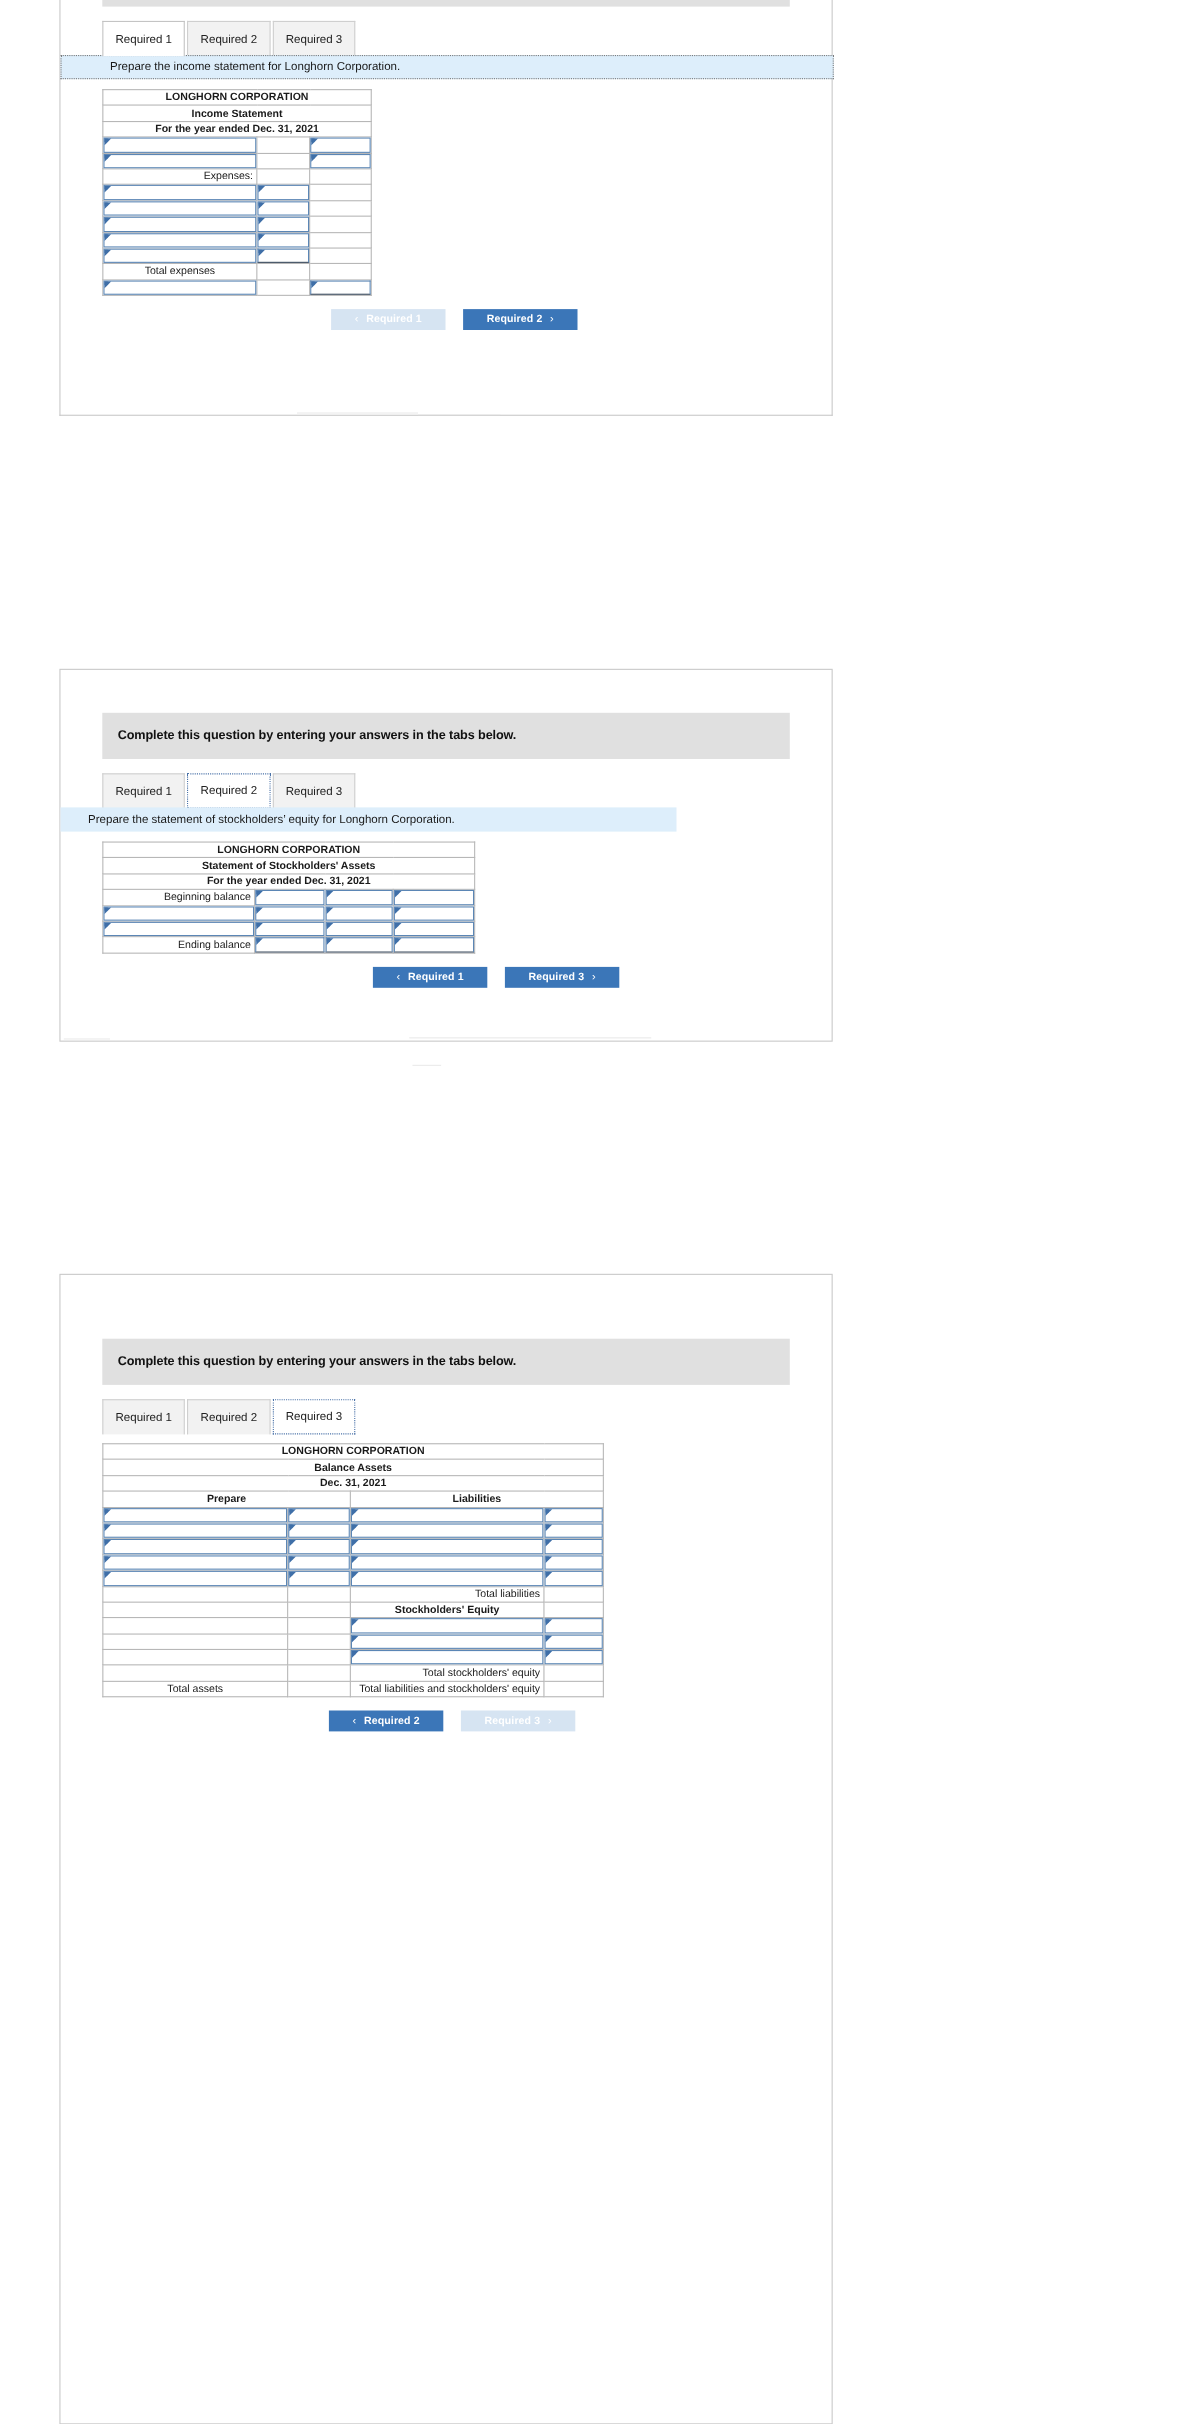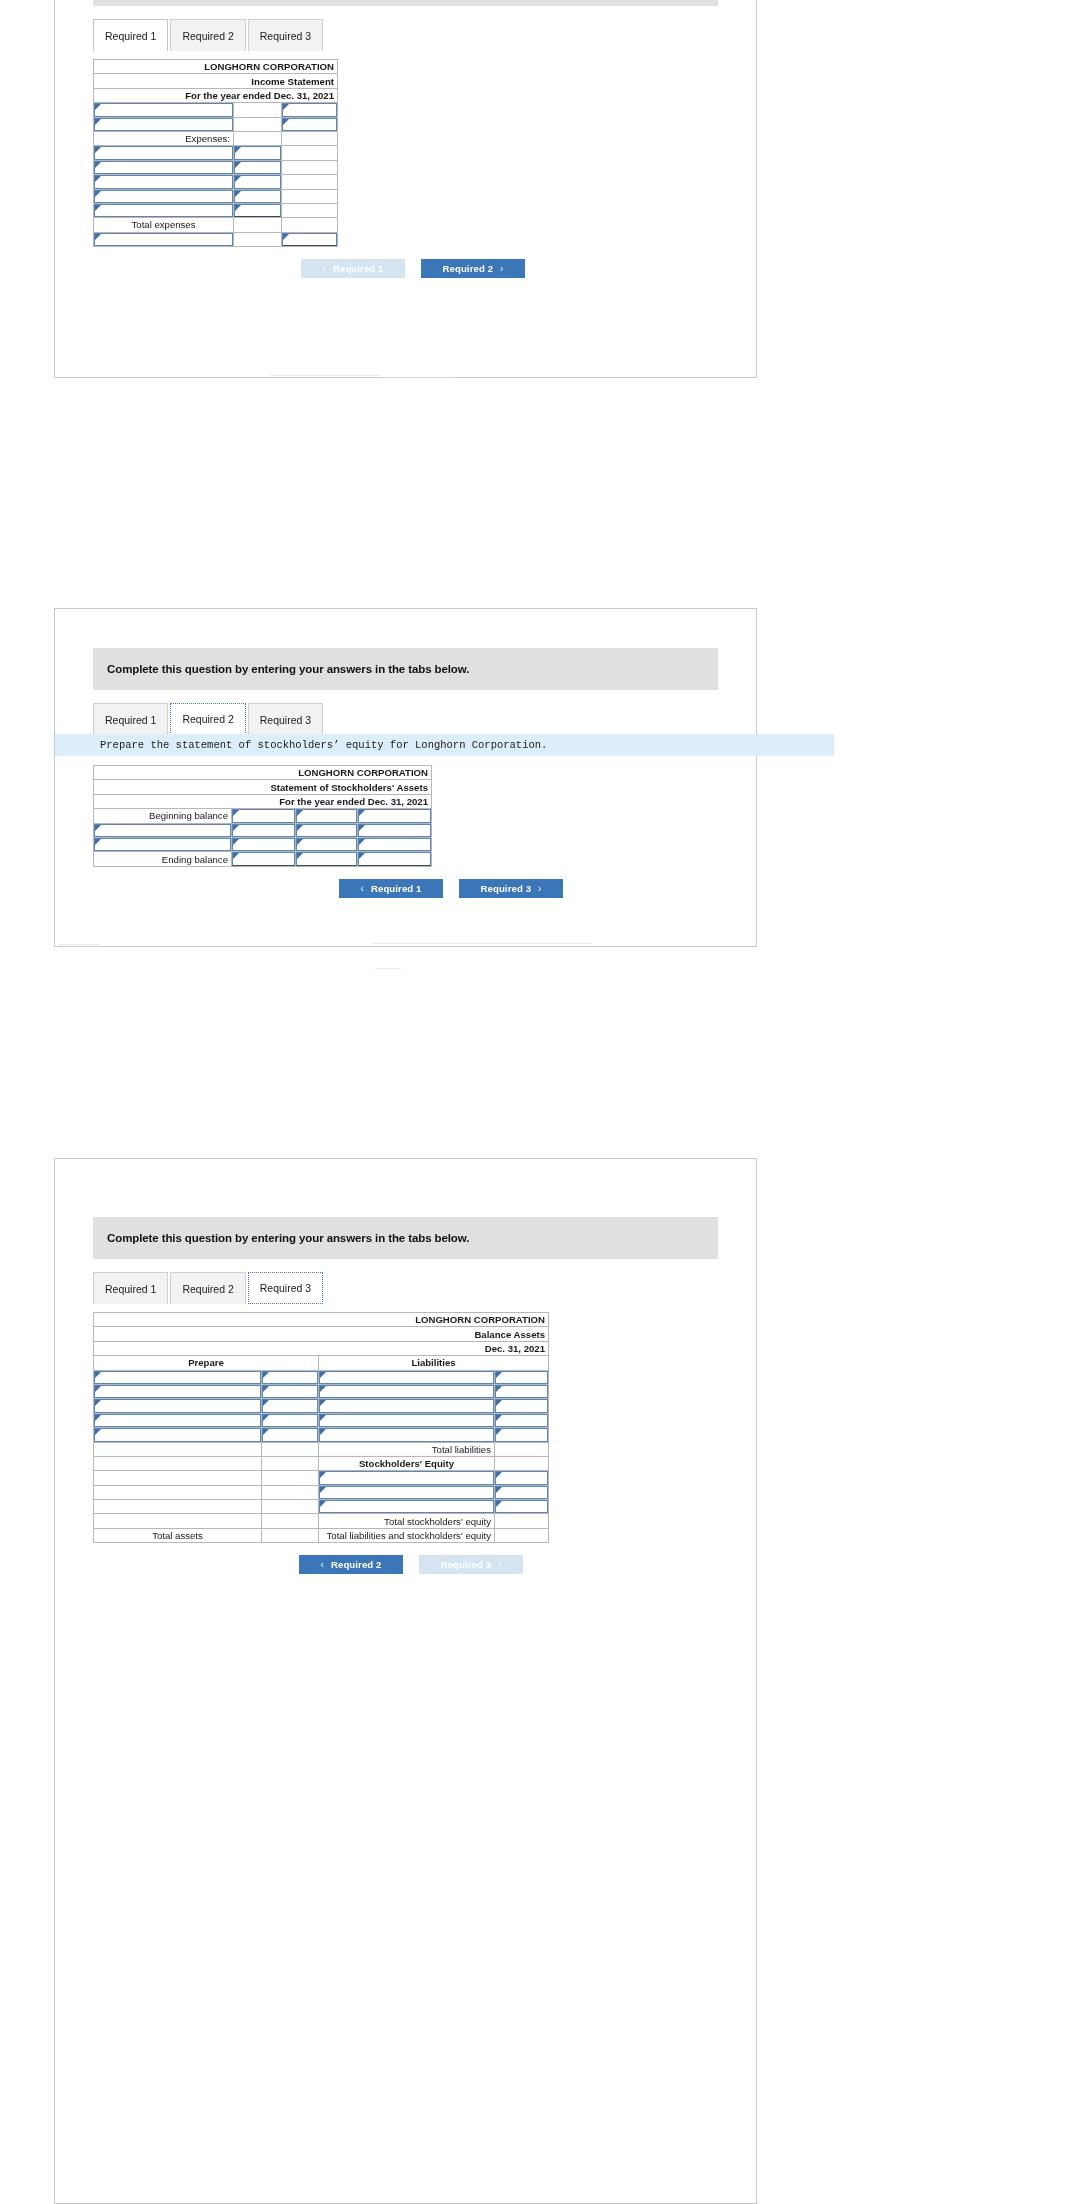--- a/index.html
+++ b/index.html
@@ -98,21 +98,21 @@
     border: 1px solid #b7b7b7;
     height: 14.4px;
     padding: 0 3px;
     font-size: 9.6px;
     color: #1a1a1a;
     vertical-align: middle;
     background: #ffffff;
   }
   td.hdr {
     background: #77a6de;
-    text-align: right;
+    text-align: center;
     font-weight: bold;
     font-size: 9.6px;
     color: #14243a;
     height: 15px;
   }
   td.colhdr {
     background: #77a6de;
     text-align: center;
     font-weight: bold;
     font-size: 9px;
@@ -210,20 +210,23 @@
           <span>Required 1</span>
         </div>
       <div class="tab">
           <span>Required 2</span>
         </div>
       <div class="tab">
           <span>Required 3</span>
         </div>
     </div>
 
+    <div class="prompt-bar dotted" style="width:703px;margin-left:-38px;padding-left:45px;">
+      <span>Prepare the income statement for Longhorn Corporation.</span>
+    </div>
 
     <table class="ws" style="width:244px;">
       <colgroup>
           <col style="width:140px">
           <col style="width:48px">
           <col style="width:56px">
         </colgroup>
       <tbody>
         <tr>
             <td class="hdr" colspan="3">LONGHORN CORPORATION</td>
@@ -349,21 +352,21 @@
           <span>Required 1</span>
         </div>
       <div class="tab focused">
           <span>Required 2</span>
         </div>
       <div class="tab">
           <span>Required 3</span>
         </div>
     </div>
 
-    <div class="prompt-bar" style="width:779px;margin-left:-38px;padding-left:45px;font-family:Liberation Mono, monospace;">
+    <div class="prompt-bar" style="width:560px;margin-left:-38px;padding-left:25px;">
       <span>Prepare the statement of stockholders’ equity for Longhorn Corporation.</span>
     </div>
 
     <table class="ws" style="width:338px;">
       <colgroup>
           <col style="width:138px">
           <col style="width:64px">
           <col style="width:62px">
           <col style="width:74px">
         </colgroup>

